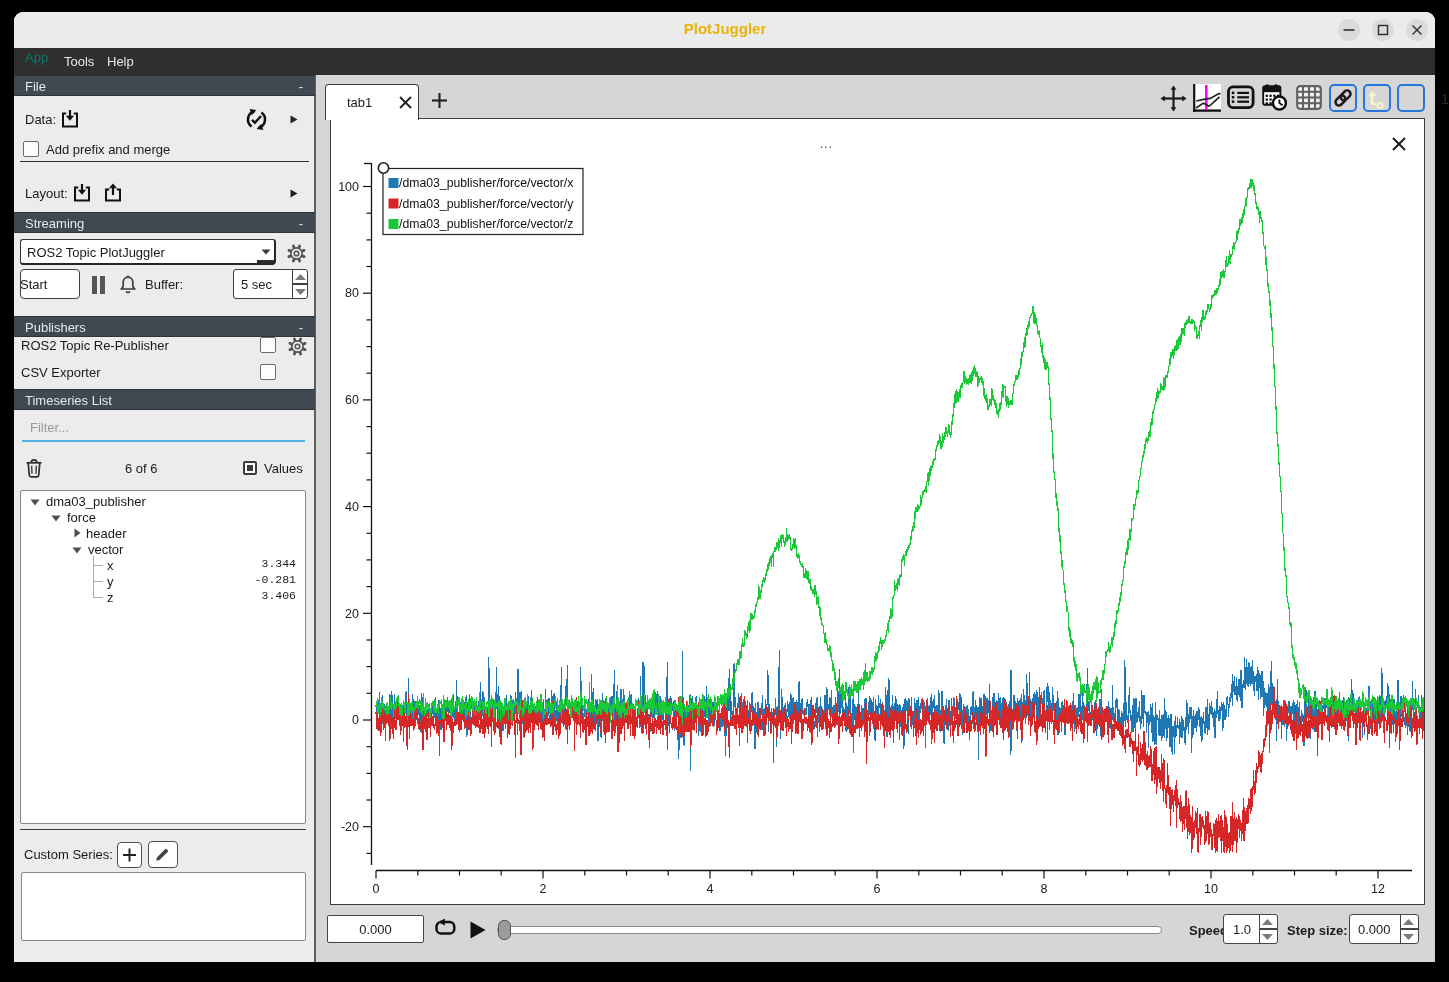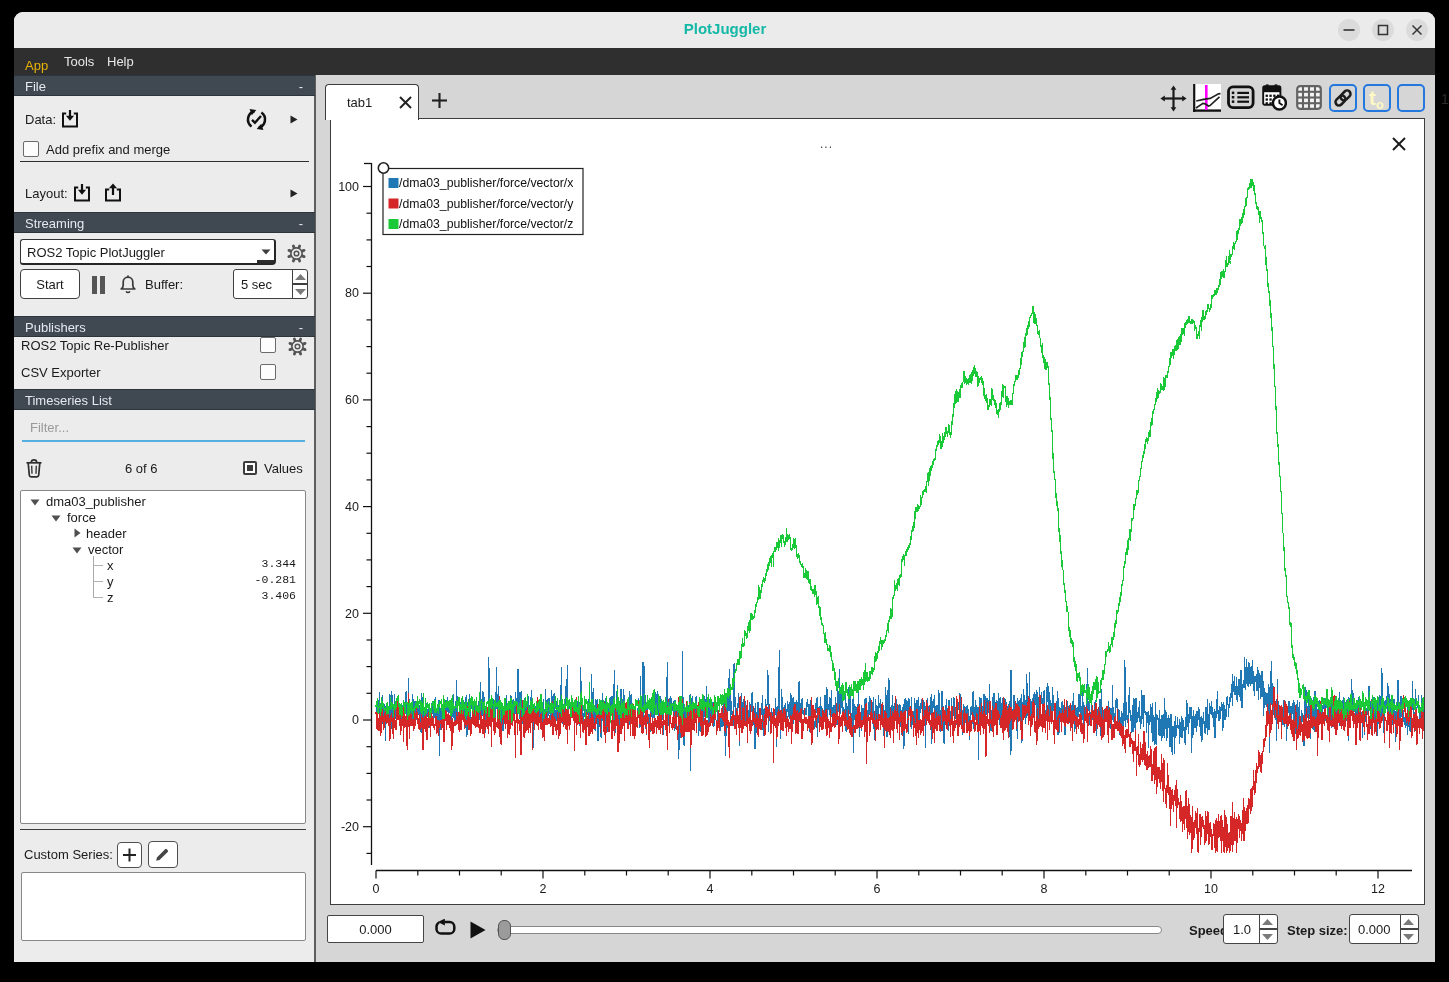--- a/index.html
+++ b/index.html
@@ -9,35 +9,35 @@
 .hdr .minus { position:absolute; right:12px; top:0; }
 .cb { position:absolute; width:16px; height:16px; background:#fdfdfd; border:1px solid #6b6b6b; border-radius:2px; }
 .whitebox { position:absolute; background:#fff; border:1px solid #878787; border-radius:2px; }
 svg { display:block; }
 </style></head>
 <body>
 
 <div class="abs" style="left:14px; top:12px; width:1421px; height:950px; background:#d6d6d6; border-radius:9px 9px 0 0;"></div>
 
 <div class="abs" style="left:14px; top:12px; width:1421px; height:36px; background:#ebebeb; border-radius:9px 9px 0 0;"></div>
-<div class="txt" style="left:650px; top:20px; width:150px; text-align:center; font-weight:bold; font-size:15px; color:#14b8a6;">PlotJuggler</div>
+<div class="txt" style="left:650px; top:20px; width:150px; text-align:center; font-weight:bold; font-size:15px; color:#eab308;">PlotJuggler</div>
 
 <div class="abs" style="left:1338px; top:19px; width:22px; height:22px; border-radius:11px; background:#dbdbdb;"></div>
 <div class="abs" style="left:1372px; top:19px; width:22px; height:22px; border-radius:11px; background:#dbdbdb;"></div>
 <div class="abs" style="left:1406px; top:19px; width:22px; height:22px; border-radius:11px; background:#dbdbdb;"></div>
 
 <svg class="abs" style="left:1338px; top:19px;" width="90" height="22" viewBox="0 0 90 22">
  <line x1="5.5" y1="11" x2="16.5" y2="11" stroke="#333" stroke-width="1.6"></line>
  <rect x="40.5" y="6.5" width="9" height="9" fill="none" stroke="#333" stroke-width="1.5"></rect>
  <line x1="74.5" y1="6.5" x2="83.5" y2="15.5" stroke="#333" stroke-width="1.5"></line>
  <line x1="83.5" y1="6.5" x2="74.5" y2="15.5" stroke="#333" stroke-width="1.5"></line>
 </svg>
 
 <div class="abs" style="left:14px; top:48px; width:1421px; height:27px; background:#2f2f2f;"></div>
-<div class="txt" style="left:25px; top:58px; color:#eab308;">App</div>
+<div class="txt" style="left:25px; top:50px; color:#0f766e;">App</div>
 <div class="txt" style="left:64px; top:54px; color:#e8e8e8;">Tools</div>
 <div class="txt" style="left:107px; top:54px; color:#e8e8e8;">Help</div>
 
 <div class="abs" style="left:14px; top:75px; width:301px; height:887px; background:#ececec;"></div>
 <div class="abs" style="left:314px; top:75px; width:2px; height:887px; background:#5e5e5e;"></div>
 <div class="hdr" style="top:75px;">File<span class="minus">-</span></div>
 <div class="txt" style="left:25px; top:112px;">Data:</div>
 <svg class="abs" style="left:60px; top:109px;" width="20" height="21" viewBox="0 0 20 21">
  <path d="M6.2,4.5 H3 V17.5 H17 V4.5 H13.8" fill="none" stroke="#111" stroke-width="2"></path>
  <line x1="10" y1="1" x2="10" y2="7.5" stroke="#111" stroke-width="2.2"></line>
@@ -83,21 +83,21 @@
     <line x1="8.09" y1="14.62" x2="6.71" y2="17.95" stroke="#555555" stroke-width="3.0" stroke-linecap="round"></line>
     <line x1="5.38" y1="11.91" x2="2.05" y2="13.29" stroke="#555555" stroke-width="3.0" stroke-linecap="round"></line>
     <line x1="5.38" y1="8.09" x2="2.05" y2="6.71" stroke="#555555" stroke-width="3.0" stroke-linecap="round"></line>
     <line x1="8.09" y1="5.38" x2="6.71" y2="2.05" stroke="#555555" stroke-width="3.0" stroke-linecap="round"></line>
     <line x1="11.91" y1="5.38" x2="13.29" y2="2.05" stroke="#555555" stroke-width="3.0" stroke-linecap="round"></line>
     <line x1="14.62" y1="8.09" x2="17.95" y2="6.71" stroke="#555555" stroke-width="3.0" stroke-linecap="round"></line>
     <circle cx="10" cy="10" r="5.9" fill="#ececec" stroke="#555555" stroke-width="1.7"></circle>
     <circle cx="10" cy="10" r="2.4" fill="#ececec" stroke="#555555" stroke-width="1.6"></circle>
   </svg>
 <div class="whitebox" style="left:20px; top:269px; width:60px; height:30px; border-radius:4px; border-color:#3f3f3f; border-width:1.5px;"></div>
-<div class="txt" style="left:20px; top:277px; width:60px; text-align:center;">Start</div>
+<div class="txt" style="left:20px; top:277px; width:60px; text-align:left;">Start</div>
 <div class="abs" style="left:92px; top:276px; width:5px; height:18px; background:#555;"></div>
 <div class="abs" style="left:100px; top:276px; width:5px; height:18px; background:#555;"></div>
 <svg class="abs" style="left:119px; top:273px;" width="18" height="22" viewBox="0 0 18 22">
  <path d="M2.2,16 h13.6 c0,0 -2.0,-1.4 -2.0,-3.6 V9 a4.8,4.8 0 0 0 -9.6,0 v3.4 c0,2.2 -2.0,3.6 -2.0,3.6 z" fill="none" stroke="#3a3a3a" stroke-width="1.7" stroke-linejoin="round"></path>
  <line x1="9" y1="4.4" x2="9" y2="2.6" stroke="#3a3a3a" stroke-width="1.7"></line>
  <path d="M7.2,18.2 a1.9,1.9 0 0 0 3.6,0" fill="none" stroke="#3a3a3a" stroke-width="1.6"></path>
 </svg>
 <div class="txt" style="left:145px; top:277px;">Buffer:</div>
 <div class="whitebox" style="left:233px; top:269px; width:75px; height:30px; border-color:#3f3f3f; border-width:1.5px; border-radius:3px;"></div>
 <div class="txt" style="left:241px; top:277px;">5 sec</div>

